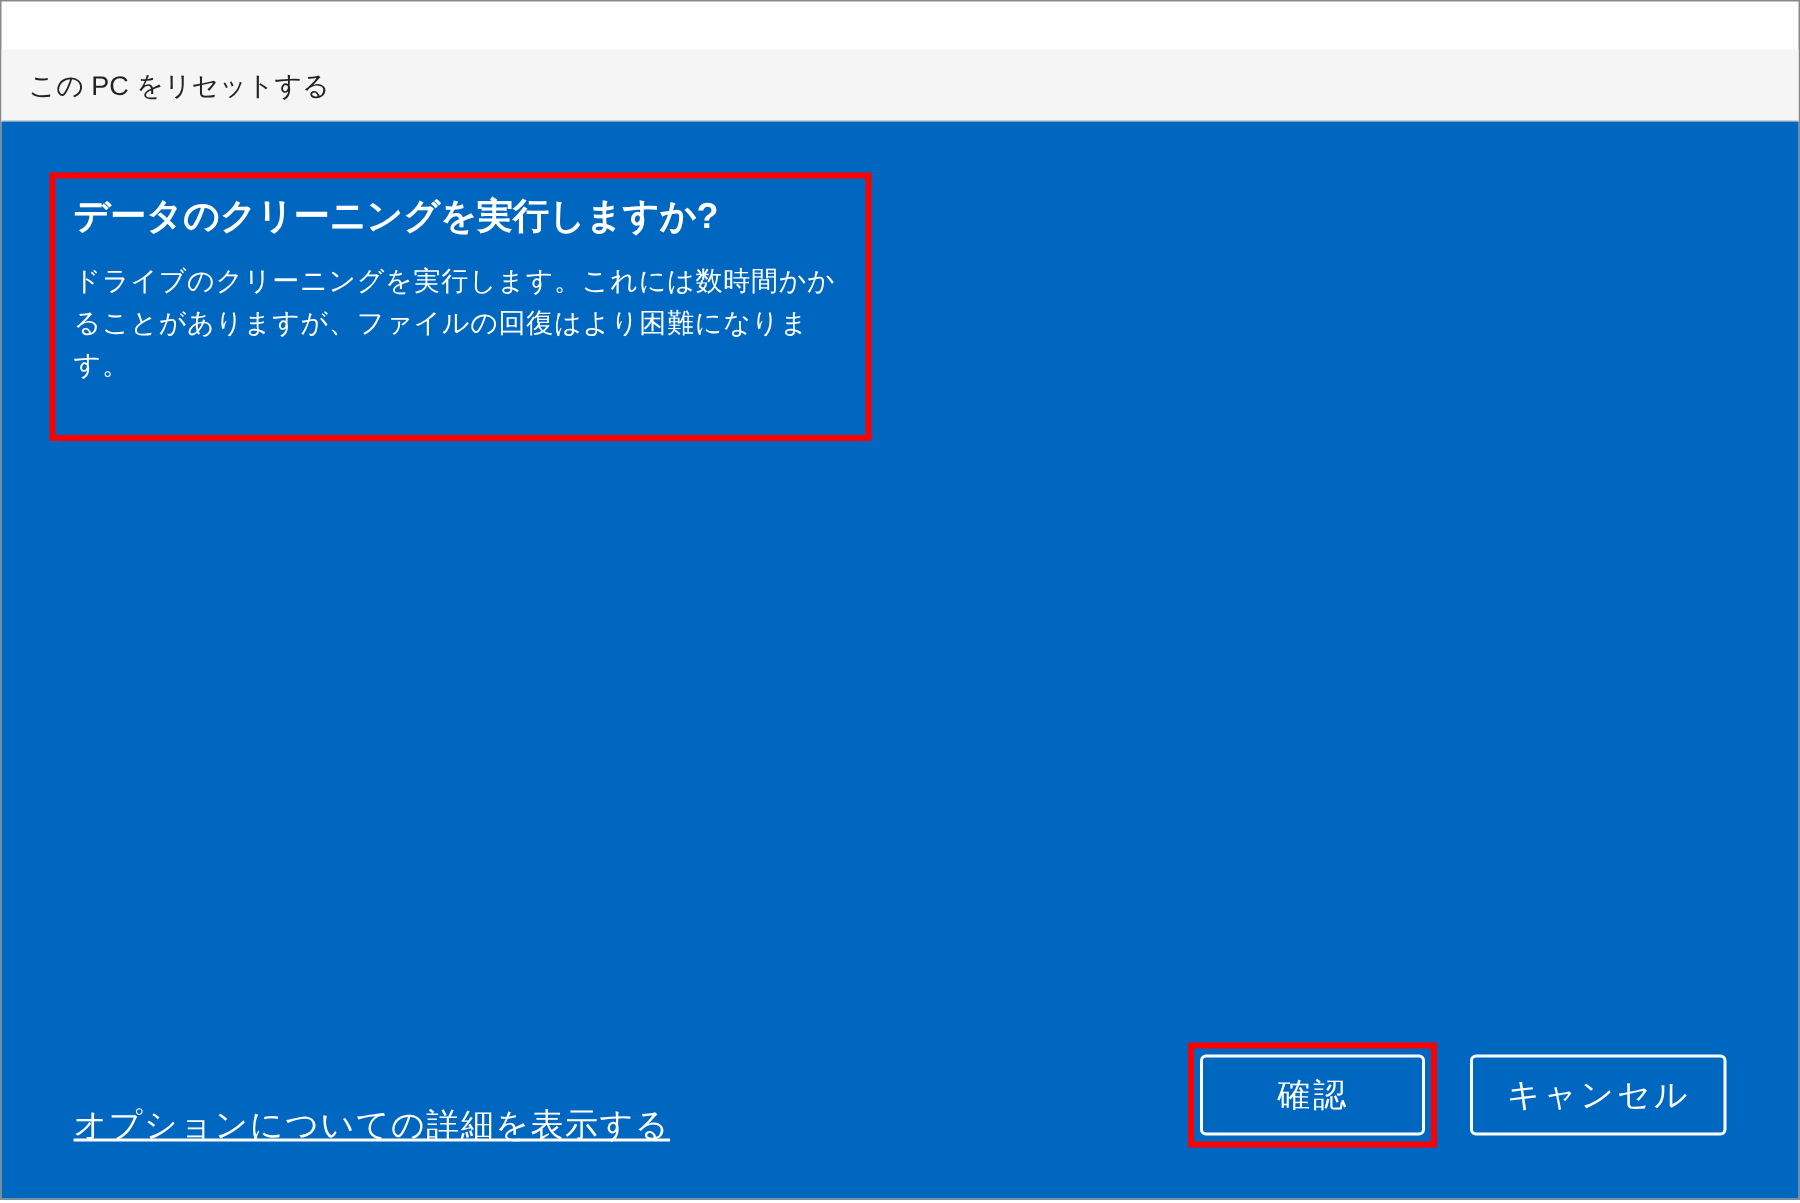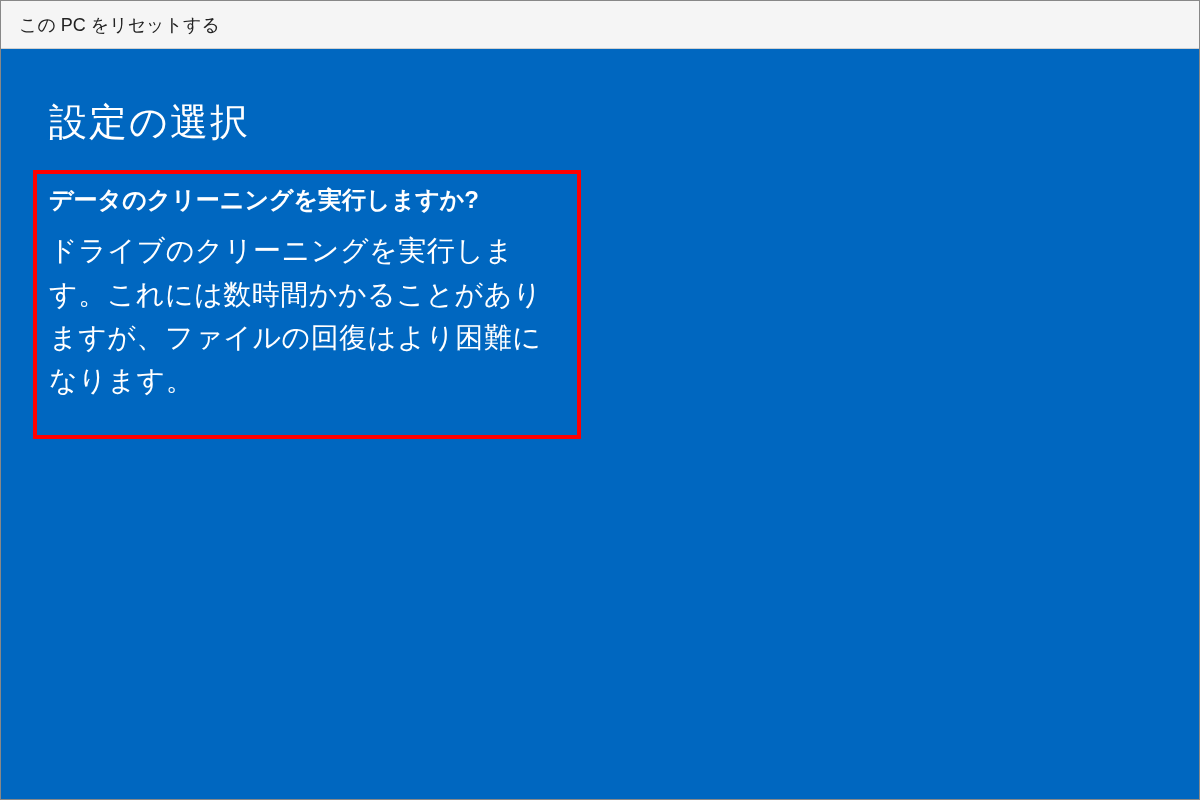--- a/index.html
+++ b/index.html
@@ -24,20 +24,21 @@
     }
     .titlebar {
       height: 48px;
       background: #f5f5f5;
       border-bottom: 1px solid #d0d0d0;
       display: flex;
       align-items: center;
       padding: 0 18px;
       color: #222;
       font-size: 18px;
+      margin-top: 32px;
     }
     .content {
       flex: 1;
       background: #0067c0;
       color: #ffffff;
       padding: 48px 48px 28px 48px;
       display: flex;
       flex-direction: column;
       position: relative;
     }
@@ -63,21 +64,21 @@
     .setting-block.plain {
       padding: 0 0 0 4px;
     }
     .setting-title {
       font-size: 24px;
       font-weight: 600;
       margin-bottom: 14px;
       line-height: 1.3;
     }
     .setting-desc {
-      font-size: 28px;
+      font-size: 18px;
       font-weight: 400;
       line-height: 1.55;
       margin-bottom: 18px;
       letter-spacing: 0.5px;
     }
     .toggle-row {
       display: flex;
       align-items: center;
       gap: 22px;
     }
@@ -149,27 +150,35 @@
   </style>
 </head>
 <body>
 
 <div class="window">
   <div class="titlebar">
     <span>この PC をリセットする</span>
   </div>
 
   <div class="content">
-    <h1 class="page-title">設定の選択</h1>
 
     <div class="settings-row">
 
       <div class="setting-block highlight">
         <div class="setting-title">データのクリーニングを実行しますか?</div>
         <div class="setting-desc">ドライブのクリーニングを実行します。これには数時間かかることがありますが、ファイルの回復はより困難になります。</div>
       </div>
 
 
     </div>
 
+    <div class="footer">
+      <a class="more-link">オプションについての詳細を表示する</a>
+      <div class="button-row">
+        <span class="btn-highlight-wrap">
+          <button class="btn">確認</button>
+        </span>
+        <button class="btn">キャンセル</button>
+      </div>
+    </div>
 
   </div>
 </div>
 
 </body></html>

